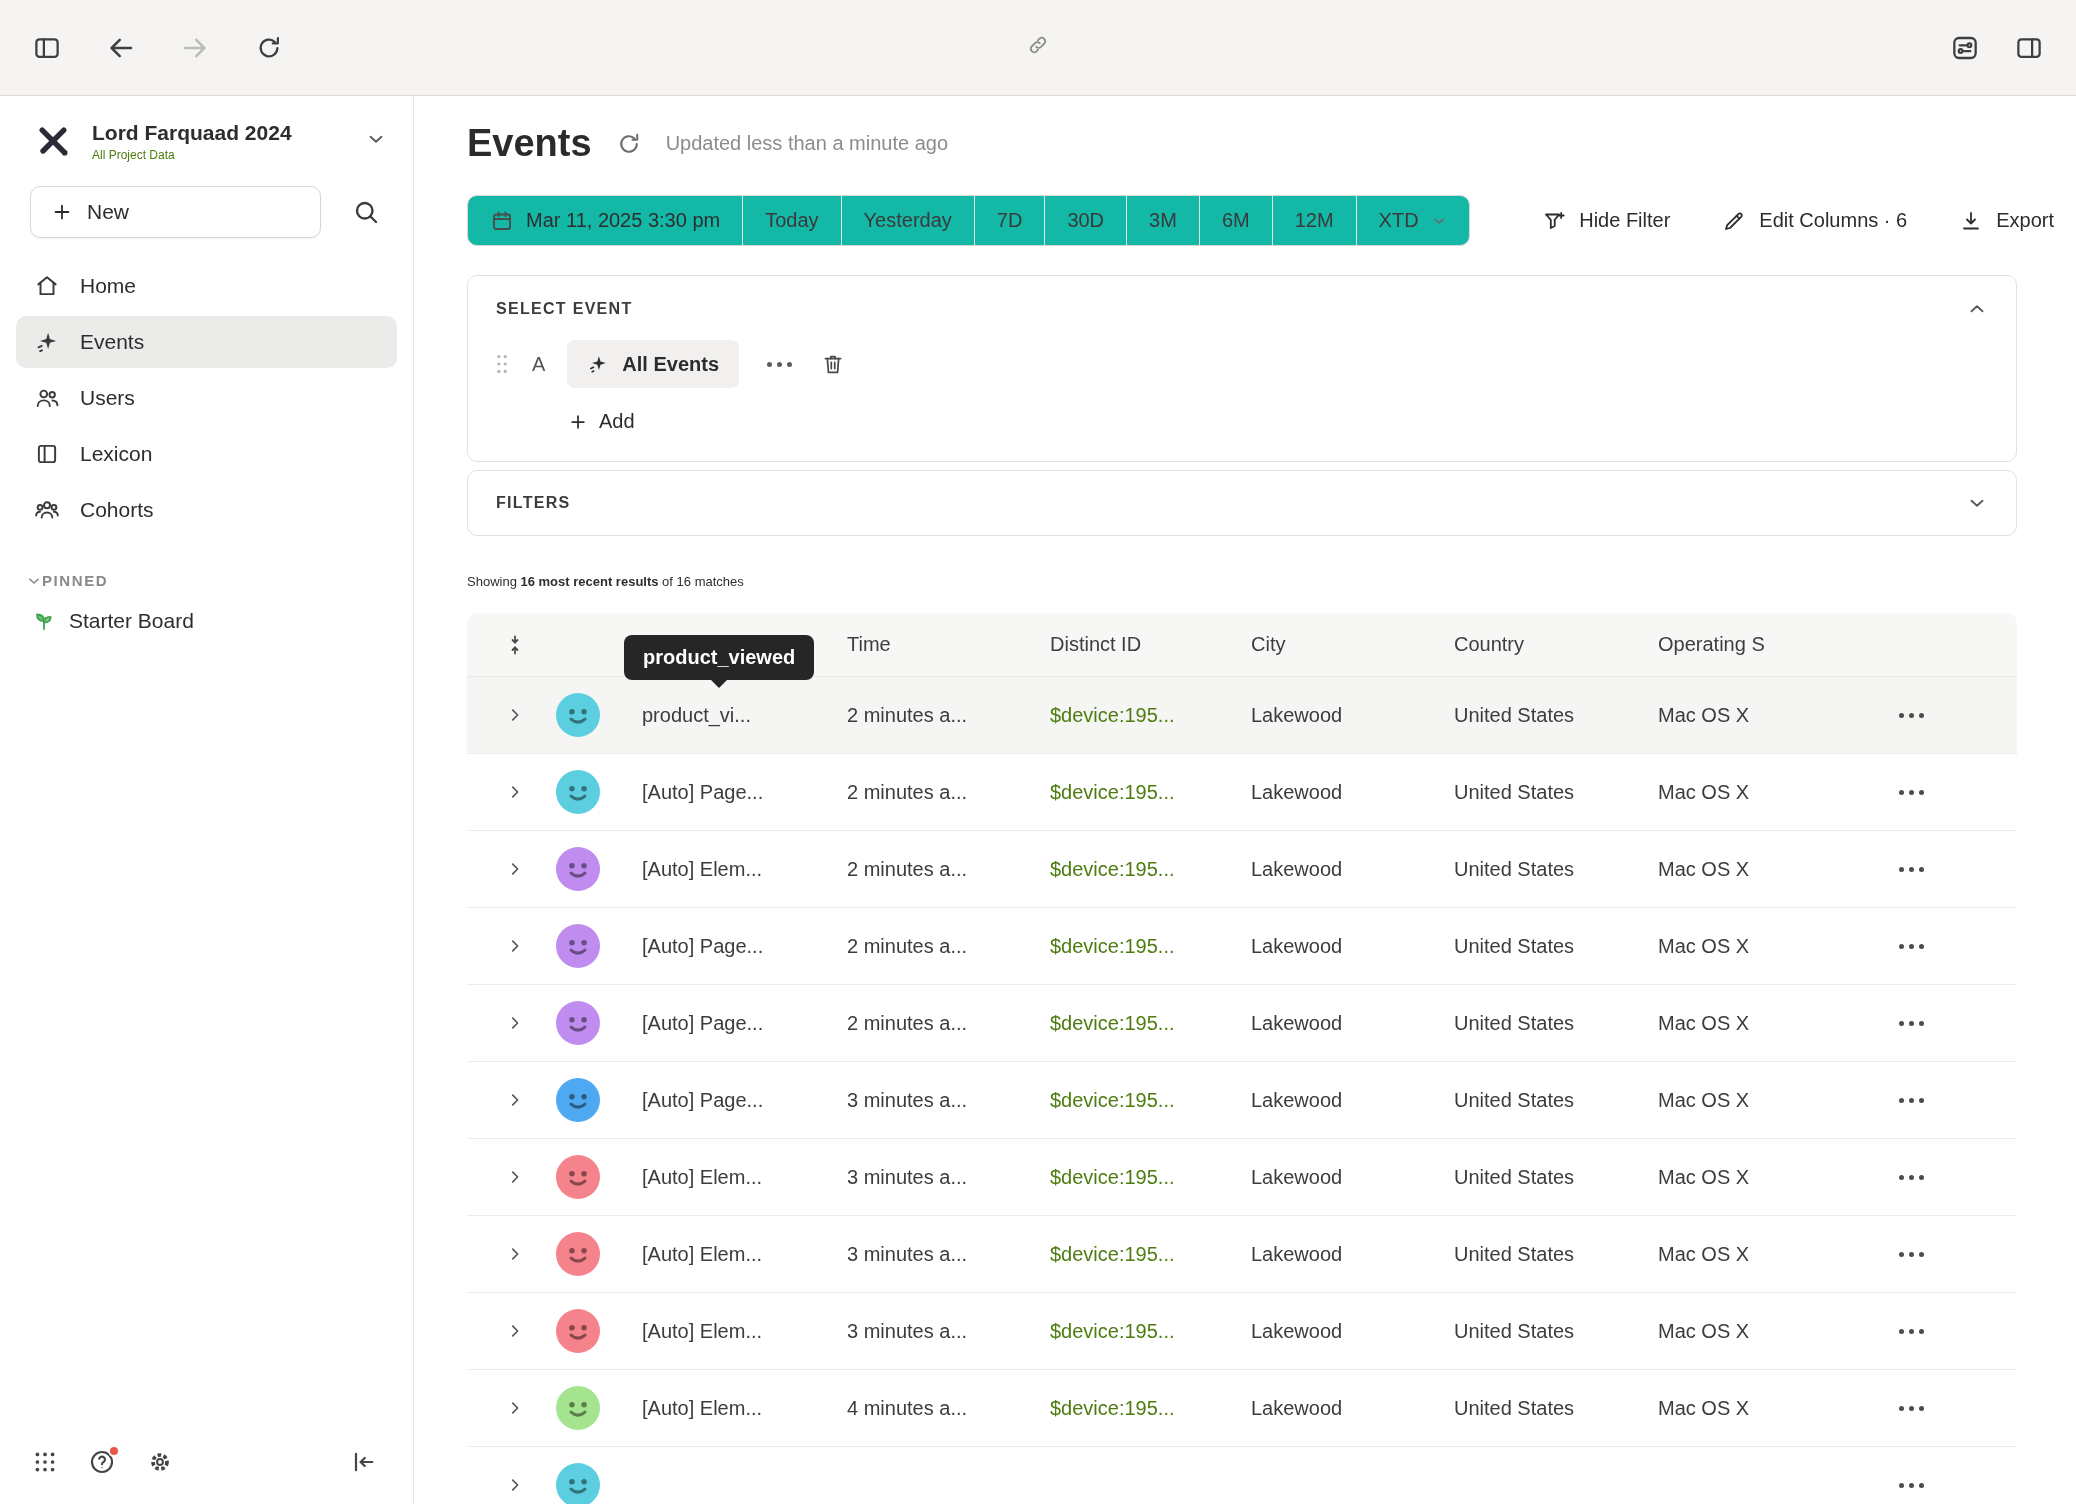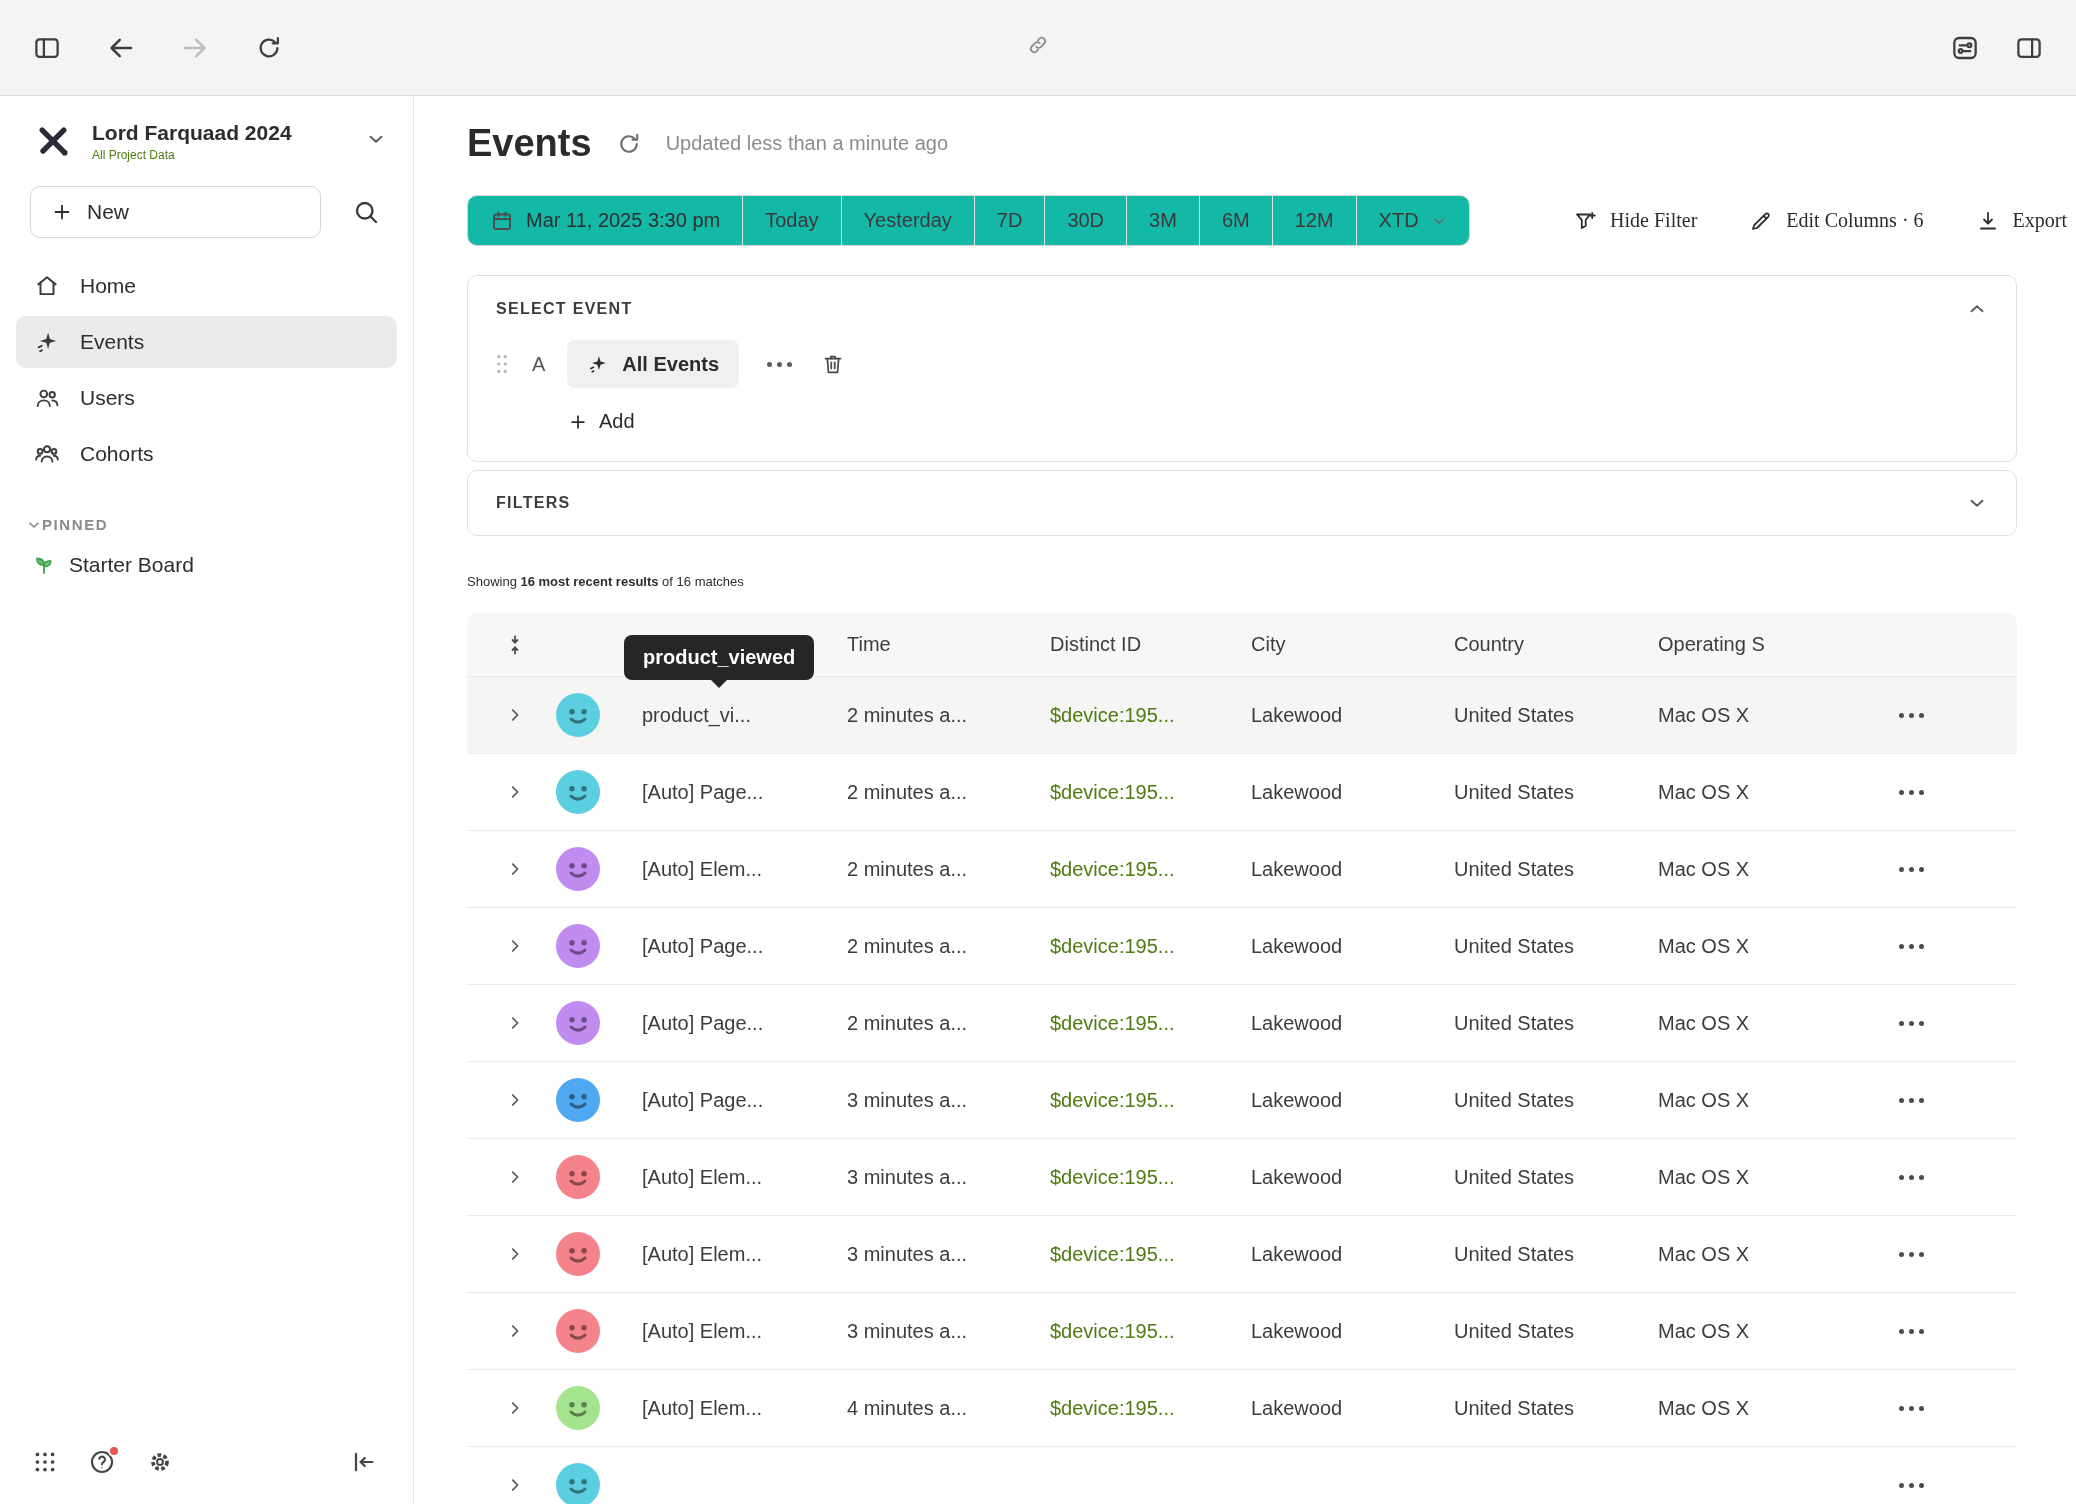--- a/index.html
+++ b/index.html
@@ -49,21 +49,21 @@
   .page-title { font-size:38px; font-weight:700; color:#2b2b2b; }
   .refresh-btn { color:#6d6d6b; display:flex; }
   .updated-text { font-size:20px; color:#8d8c8a; }
 
   .datebar { display:flex; align-items:center; margin-top:30px; width:1608px; }
   .segmented { display:flex; align-items:stretch; border:1px solid #d9d8d6; border-radius:10px; overflow:hidden; height:51px; background:#14b8a6; }
   .seg { display:flex; align-items:center; gap:12px; padding:0 22px; font-size:20px; color:#3a3a3a; border-right:1px solid #e4e3e1; white-space:nowrap; }
   .seg:last-child { border-right:none; }
   .seg-date { font-weight:500; color:#2e2e2e; }
   .seg-ic { color:#4a4a4a; display:flex; }
-  .datebar-right { margin-left:auto; display:flex; align-items:center; gap:52px; padding-right:8px;font-family:Liberation Serif, serif; }
+  .datebar-right { margin-left:auto; display:flex; align-items:center; gap:52px; padding-right:21px; }
   .action-btn { display:flex; align-items:center; gap:13px; font-size:20px; font-weight:500; color:#2c2c2c; white-space:nowrap; }
   .action-ic { display:flex; color:#2c2c2c; }
 
   .card { width:1550px; border:1px solid #e2e1df; border-radius:10px; background:#fff; }
   .card-select { margin-top:29px; }
   .card-head { display:flex; align-items:center; justify-content:space-between; padding:22px 28px 0 28px; }
   .card-title { font-size:16px; font-weight:700; letter-spacing:1.3px; color:#3c3c3c; }
   .card-chevron { color:#5a5a58; display:flex; }
   .event-row { display:flex; align-items:center; gap:22px; padding:20px 28px 0 26px; }
   .drag-handle { color:#b5b4b2; display:flex; }
@@ -220,20 +220,29 @@
         <div class="nav-item">
           <span class="nav-ic">
             <svg width="26" height="26" viewBox="0 0 24 24" stroke="currentColor" fill="none" stroke-width="1.8" stroke-linecap="round" stroke-linejoin="round">
                 <circle cx="9" cy="8.3" r="3.1"></circle>
                 <path d="M3.4 19.3 c0-3.1 2.5-5.1 5.6-5.1 s5.6 2 5.6 5.1"></path>
                 <circle cx="16.8" cy="9" r="2.5"></circle>
                 <path d="M17 14.3 c2.7 0 4.6 1.8 4.6 4.4"></path>
               </svg>
           </span>
           <span>Users</span>
+        </div>
+        <div class="nav-item">
+          <span class="nav-ic">
+            <svg width="26" height="26" viewBox="0 0 24 24" stroke="currentColor" fill="none" stroke-width="1.8" stroke-linecap="round" stroke-linejoin="round">
+                <rect x="4.5" y="4.5" width="15" height="15" rx="2"></rect>
+                <line x1="9.8" y1="4.5" x2="9.8" y2="19.5"></line>
+              </svg>
+          </span>
+          <span>Lexicon</span>
         </div>
         <div class="nav-item">
           <span class="nav-ic">
             <svg width="26" height="26" viewBox="0 0 24 24" stroke="currentColor" fill="none" stroke-width="1.8" stroke-linecap="round" stroke-linejoin="round">
                 <circle cx="12" cy="7.6" r="2.8"></circle>
                 <path d="M7.1 19 c0-2.9 2.2-4.7 4.9-4.7 s4.9 1.8 4.9 4.7"></path>
                 <circle cx="5.6" cy="9.6" r="2.2"></circle>
                 <path d="M2 17 c.2-2.1 1.6-3.4 3.6-3.4"></path>
                 <circle cx="18.4" cy="9.6" r="2.2"></circle>
                 <path d="M22 17 c-.2-2.1-1.6-3.4-3.6-3.4"></path>

